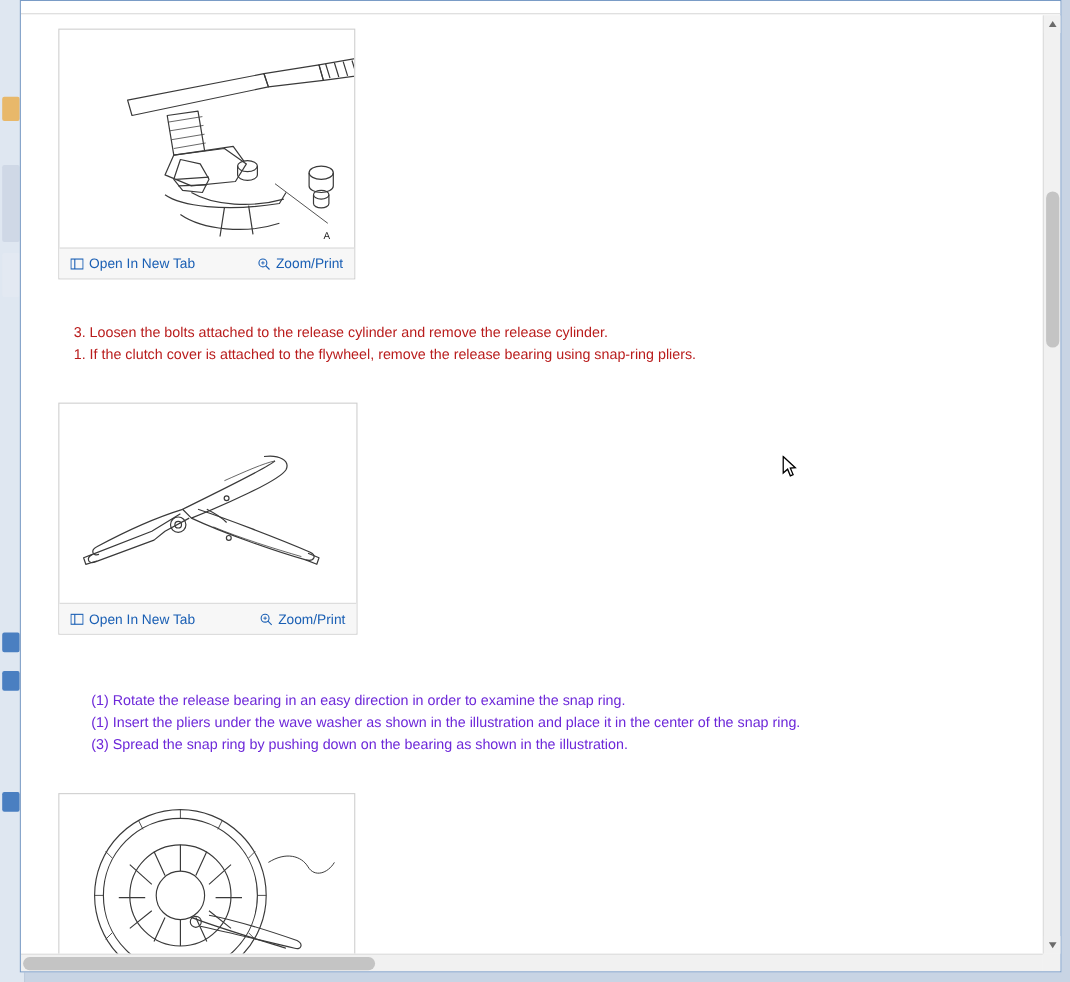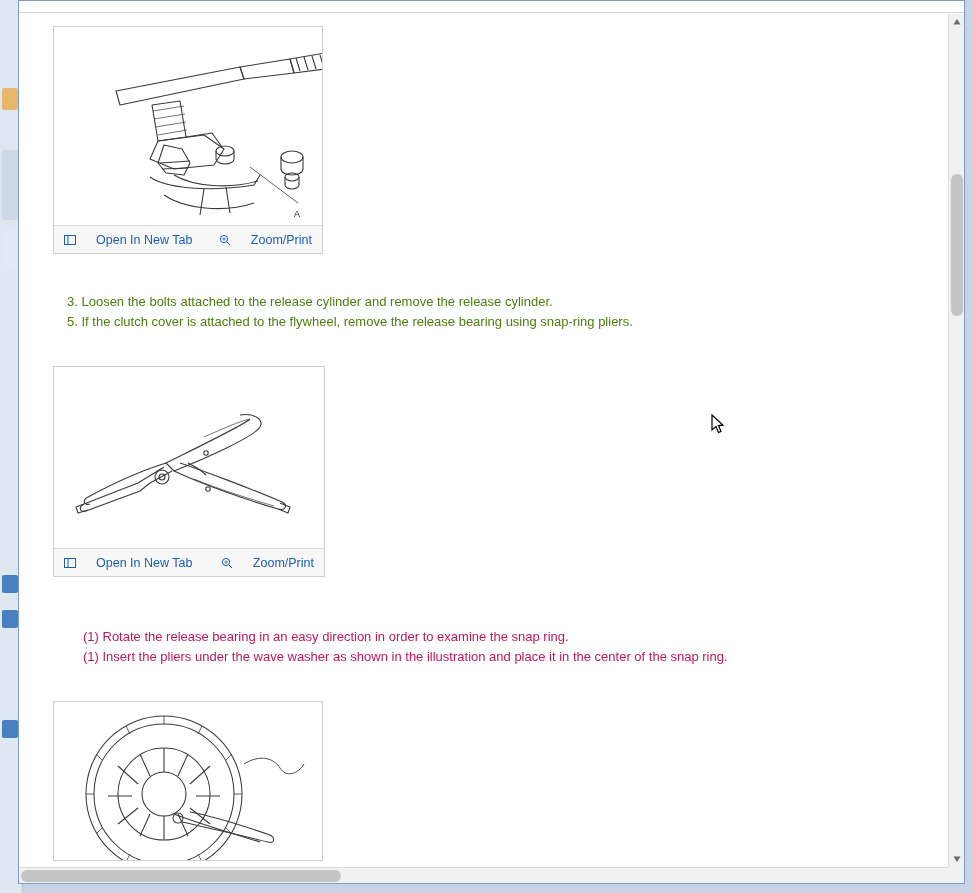--- a/index.html
+++ b/index.html
@@ -90,41 +90,41 @@
     height: 28px;
     display: flex;
     align-items: center;
     justify-content: space-between;
     padding: 0 10px;
     box-sizing: border-box;
   }
   .tool-btn {
     display: inline-flex;
     align-items: center;
-    gap: 20px;
+    gap: 5px;
     color: #1a5fb4;
     font-size: 12.5px;
     cursor: pointer;
     white-space: nowrap;
   }
   .tool-btn svg { display: block; }
 
   
   .steps {
     font-size: 13px;
-    color: #4d7c0f;
+    color: #b91c1c;
     line-height: 20px;
   }
   .steps .line {
     white-space: nowrap;
     padding-left: 14px;
   }
   .substeps {
     font-size: 13px;
-    color: #be185d;
+    color: #6d28d9;
     line-height: 20px;
   }
   .substeps .line {
     white-space: nowrap;
     padding-left: 12px;
   }
 
   
   #vscroll {
     position: absolute;
@@ -266,21 +266,21 @@
                 <line x1="5" y1="3.4" x2="5" y2="6.6" stroke="#1a5fb4" stroke-width="0.8"></line>
               </svg>
             </span>
             <span>Zoom/Print</span>
           </span>
         </div>
       </div>
 
       <div class="steps" style="margin: 38px 0 34px 0;">
         <div class="line">3. Loosen the bolts attached to the release cylinder and remove the release cylinder.</div>
-        <div class="line">5. If the clutch cover is attached to the flywheel, remove the release bearing using snap-ring pliers.</div>
+        <div class="line">1. If the clutch cover is attached to the flywheel, remove the release bearing using snap-ring pliers.</div>
       </div>
 
       <div class="figure" style="width:272px; margin-bottom:26px;">
         <div class="art" style="height:181px;">
           <svg width="270" height="181" viewBox="0 0 270 181" xmlns="http://www.w3.org/2000/svg">
             <g fill="none" stroke="#3a3a3a" stroke-width="1.1" stroke-linejoin="round">
 
               <path d="M186 48 C200 46 210 52 206 60 C200 70 150 92 120 104 L112 96 C140 82 190 58 196 52"></path>
               <path d="M118 104 L96 116 L86 124 L32 144 C26 146 24 140 30 137 L84 116 L110 100"></path>
 
@@ -322,20 +322,21 @@
               </svg>
             </span>
             <span>Zoom/Print</span>
           </span>
         </div>
       </div>
 
       <div class="substeps" style="margin: 50px 0 34px 18px;">
         <div class="line">(1) Rotate the release bearing in an easy direction in order to examine the snap ring.</div>
         <div class="line">(1) Insert the pliers under the wave washer as shown in the illustration and place it in the center of the snap ring.</div>
+        <div class="line">(3) Spread the snap ring by pushing down on the bearing as shown in the illustration.</div>
       </div>
 
       <div class="figure" style="width:270px; height:160px; overflow:hidden;">
         <div class="art">
           <svg width="268" height="160" viewBox="0 0 268 160" xmlns="http://www.w3.org/2000/svg">
             <g fill="none" stroke="#3a3a3a" stroke-width="1.05" stroke-linejoin="round">
 
               <circle cx="110" cy="92" r="78"></circle>
               <circle cx="110" cy="92" r="70"></circle>
               <circle cx="110" cy="92" r="46"></circle>

